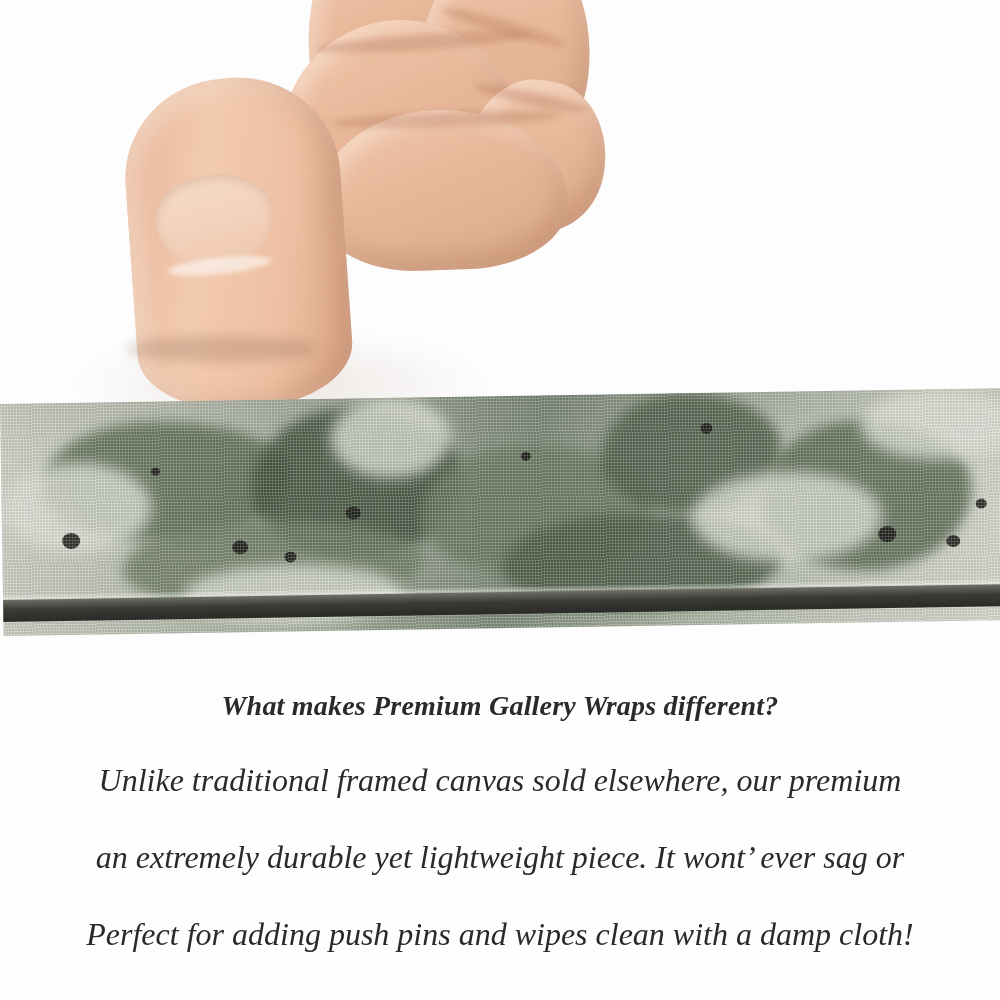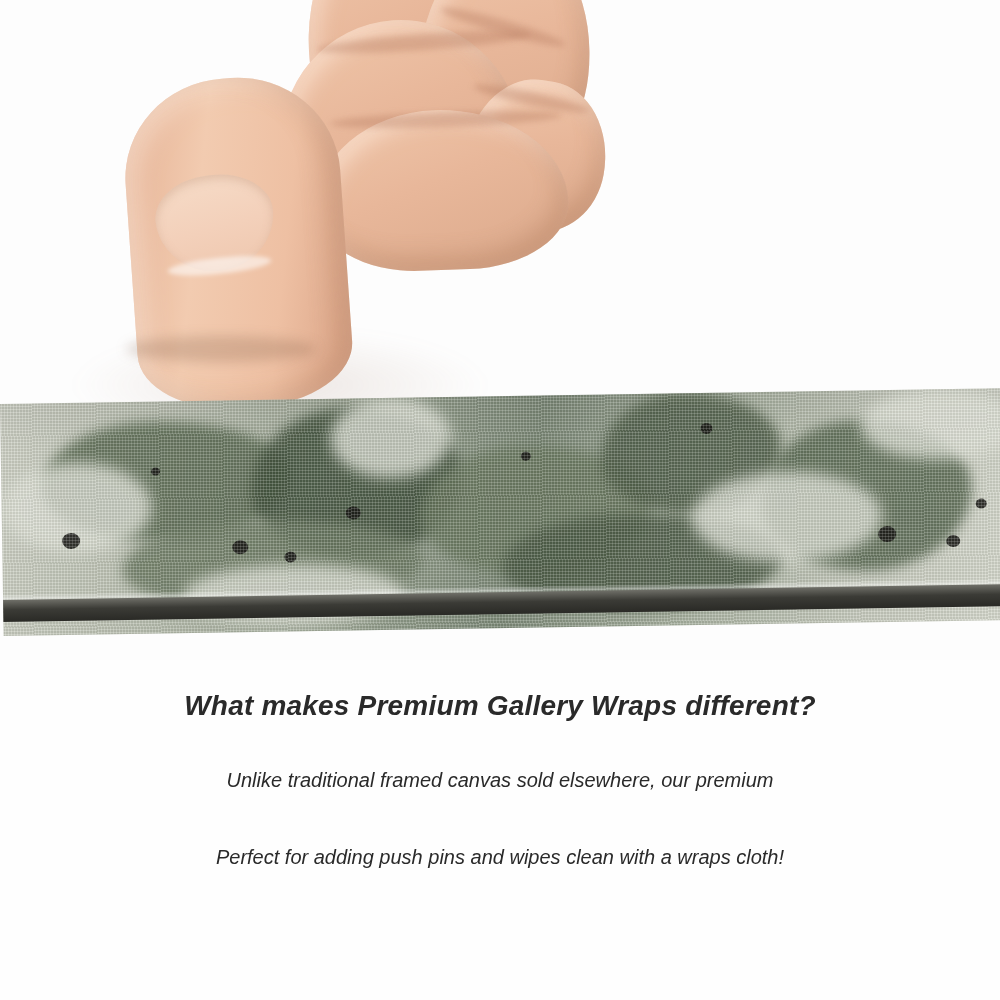--- a/index.html
+++ b/index.html
@@ -192,31 +192,31 @@
   }
 
   
   .caption {
     position: absolute;
     left: 0;
     top: 690px;
     width: 1000px;
     text-align: center;
     color: #2a2a2a;
-    font-family: Liberation Sans, sans-serif;
+    font-family: Liberation Serif, serif;
     font-style: italic;
   }
   .caption-title {
     font-size: 28px;
     font-weight: 700;
     letter-spacing: 0.2px;
     margin-bottom: 12px;
   }
   .caption-line {
-    font-size: 20px;
+    font-size: 32px;
     line-height: 37px;
     font-weight: 400;
     margin-top: 40px;
   }
 </style>
 </head>
 <body>
 
 <div class="page">
 
@@ -268,16 +268,17 @@
 
       <div class="canvas-tex"></div>
       <div class="canvas-edge-hi"></div>
       <div class="canvas-edge"></div>
     </div>
   </div>
 
   <div class="caption">
     <div class="caption-title">What makes Premium Gallery Wraps different?</div>
     <div class="caption-line">Unlike traditional framed canvas sold elsewhere, our premium</div>
-    <div class="caption-line">Perfect for adding push pins and wipes clean with a wraps cloth!</div>
+    <div class="caption-line">an extremely durable yet lightweight piece. It wont’ ever sag or</div>
+    <div class="caption-line">Perfect for adding push pins and wipes clean with a damp cloth!</div>
   </div>
 
 </div>
 
 </body></html>

